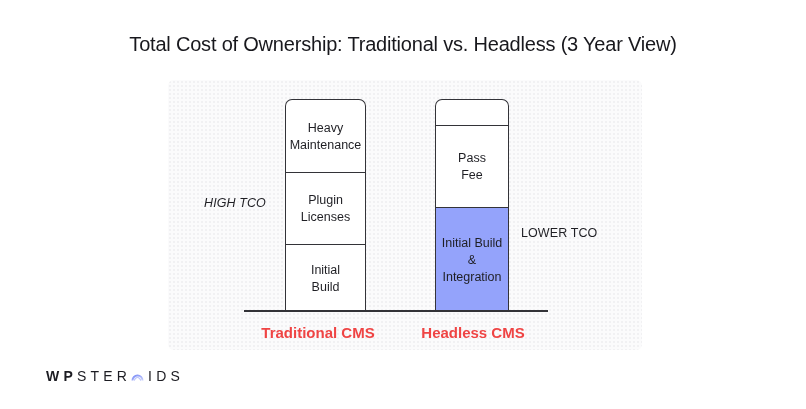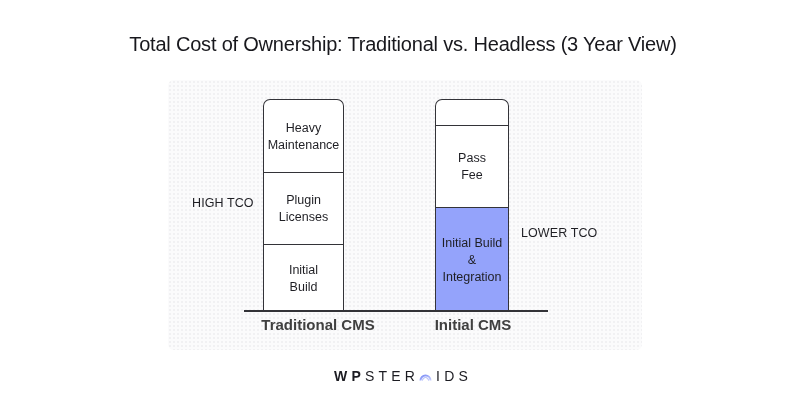--- a/index.html
+++ b/index.html
@@ -35,42 +35,42 @@
 
     .side-label {
       position: absolute; font-size: 12.5px; color: #1f1f24; letter-spacing: 0.1px;
     }
 
     .baseline {
       position: absolute; left: 244px; top: 310px; width: 304px; height: 1.5px; background: #333338;
     }
 
     .axis-label {
-      position: absolute; top: 316px; font-size: 15px; font-weight: 600; color: #404040;
+      position: absolute; top: 324px; font-size: 15px; font-weight: 600; color: #ef4444;
       text-align: center;
     }
 
     .logo {
-      position: absolute; left: 0; top: 368px; width: 806px; text-align: center;
-      font-size: 14px; letter-spacing: 4.2px; color: #1c1c22;
+      position: absolute; left: 0; top: 368px; width: 806px; text-align: left;
+      font-size: 14px; letter-spacing: 4.2px; color: #1c1c22; padding-left: 46px;
     }
     .logo .w { font-weight: 700; }
     .logo-o {
       display: inline-block; width: 13px; height: 11px; vertical-align: -1px; margin: 0 4px 0 0;
       position: relative;
     }
   </style>
 </head>
 <body>
 
 <div class="title">Total Cost of Ownership: Traditional vs. Headless (3 Year View)</div>
 
 <div class="panel"></div>
 
-<div class="bar" style="left:263px; top:99px; width:81px; height:212px;">
+<div class="bar" style="left:285px; top:99px; width:81px; height:212px;">
   <div class="seg first" style="top:0; height:73px;">
     <span>Heavy
 Maintenance</span>
   </div>
   <div class="seg" style="top:72px; height:73px;align-items:center;">
     <span>Plugin
 Licenses</span>
   </div>
   <div class="seg" style="top:144px; height:68px;">
     <span>Initial
@@ -86,27 +86,27 @@
     <span>Pass
 Fee</span>
   </div>
   <div class="seg" style="top:107px; height:105px; background:#94a3fb;">
     <span>Initial Build
 &amp;
 Integration</span>
   </div>
 </div>
 
-<div class="side-label" style="left:192px; top:196px;">HIGH TCO</div>
+<div class="side-label" style="left:204px; top:196px;font-style:italic;">HIGH TCO</div>
 <div class="side-label" style="left:521px; top:198px;margin-top:28px;">LOWER TCO</div>
 
 <div class="baseline"></div>
 
 <div class="axis-label" style="left:248px; width:140px;">Traditional CMS</div>
-<div class="axis-label" style="left:403px; width:140px;">Initial CMS</div>
+<div class="axis-label" style="left:403px; width:140px;">Headless CMS</div>
 
 <div class="logo">
   <span class="w">WP</span><span>STER</span><span class="logo-o"><svg width="13" height="11" viewBox="0 0 13 11">
         <defs>
           <linearGradient id="lg" x1="0" y1="0" x2="1" y2="1">
             <stop offset="0" stop-color="#7b8cf7"></stop>
             <stop offset="1" stop-color="#c9d0fb"></stop>
           </linearGradient>
         </defs>
         <path d="M1.5 9.5 A5 5 0 0 1 11.5 9.5" fill="none" stroke="url(#lg)" stroke-width="2"></path>

